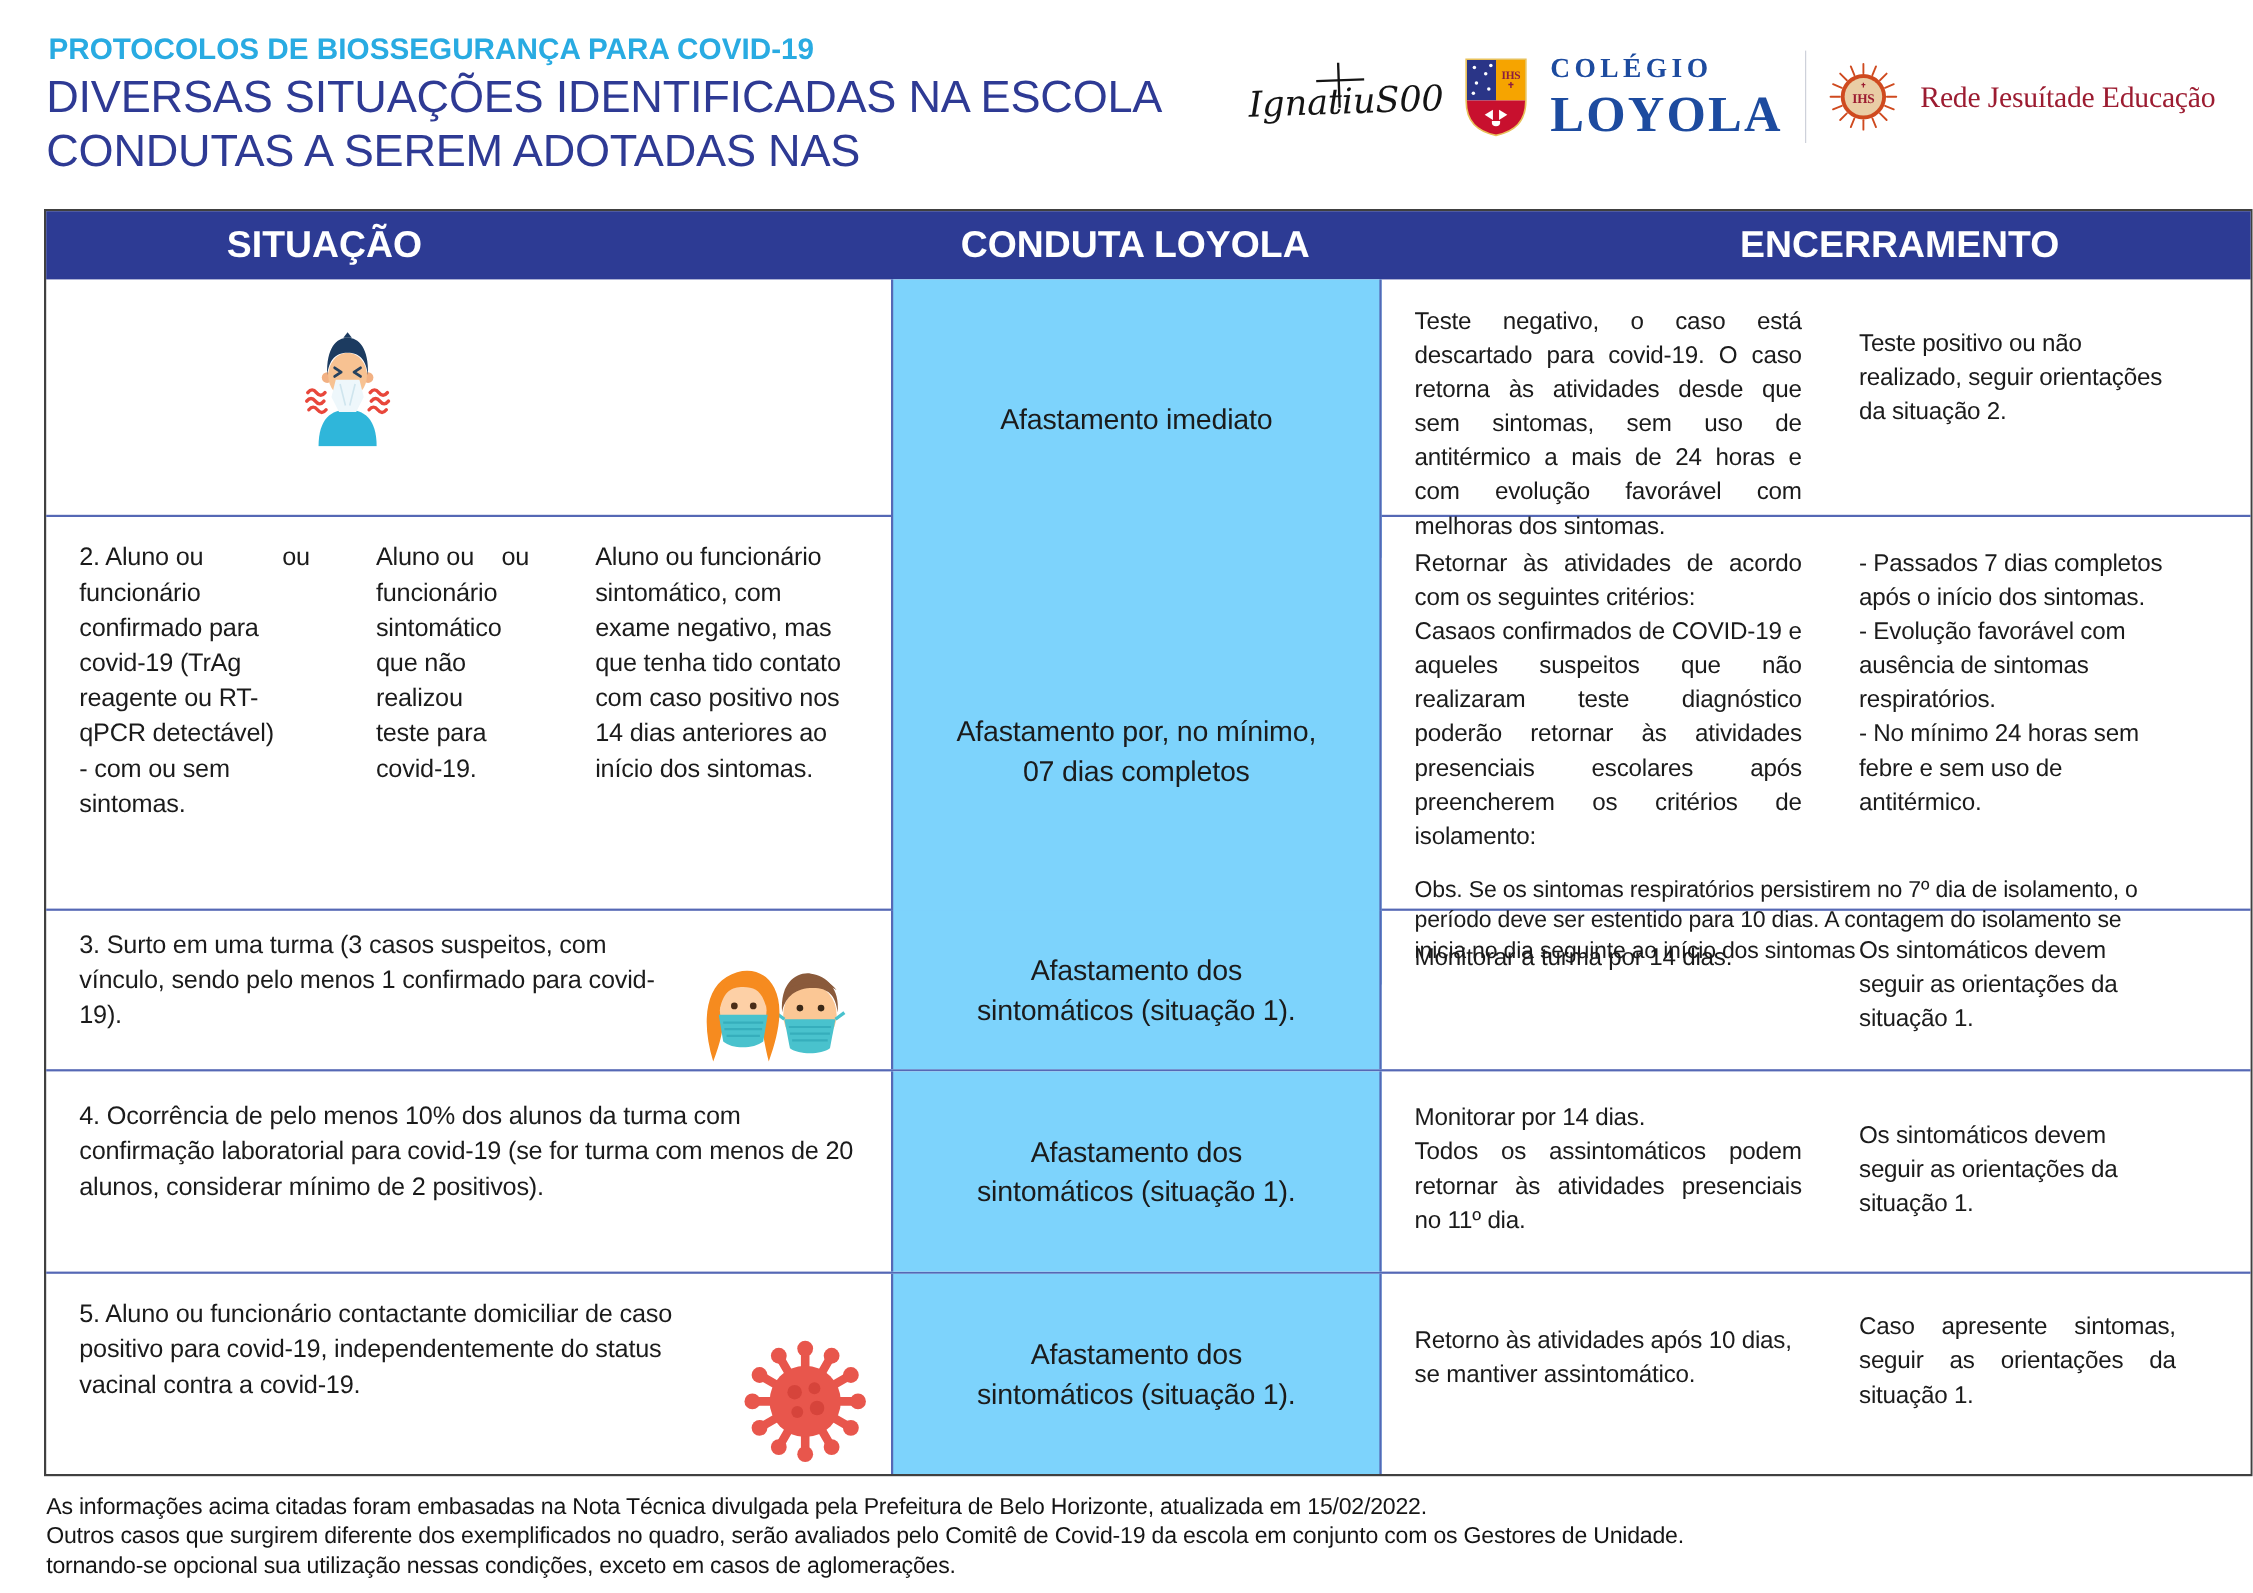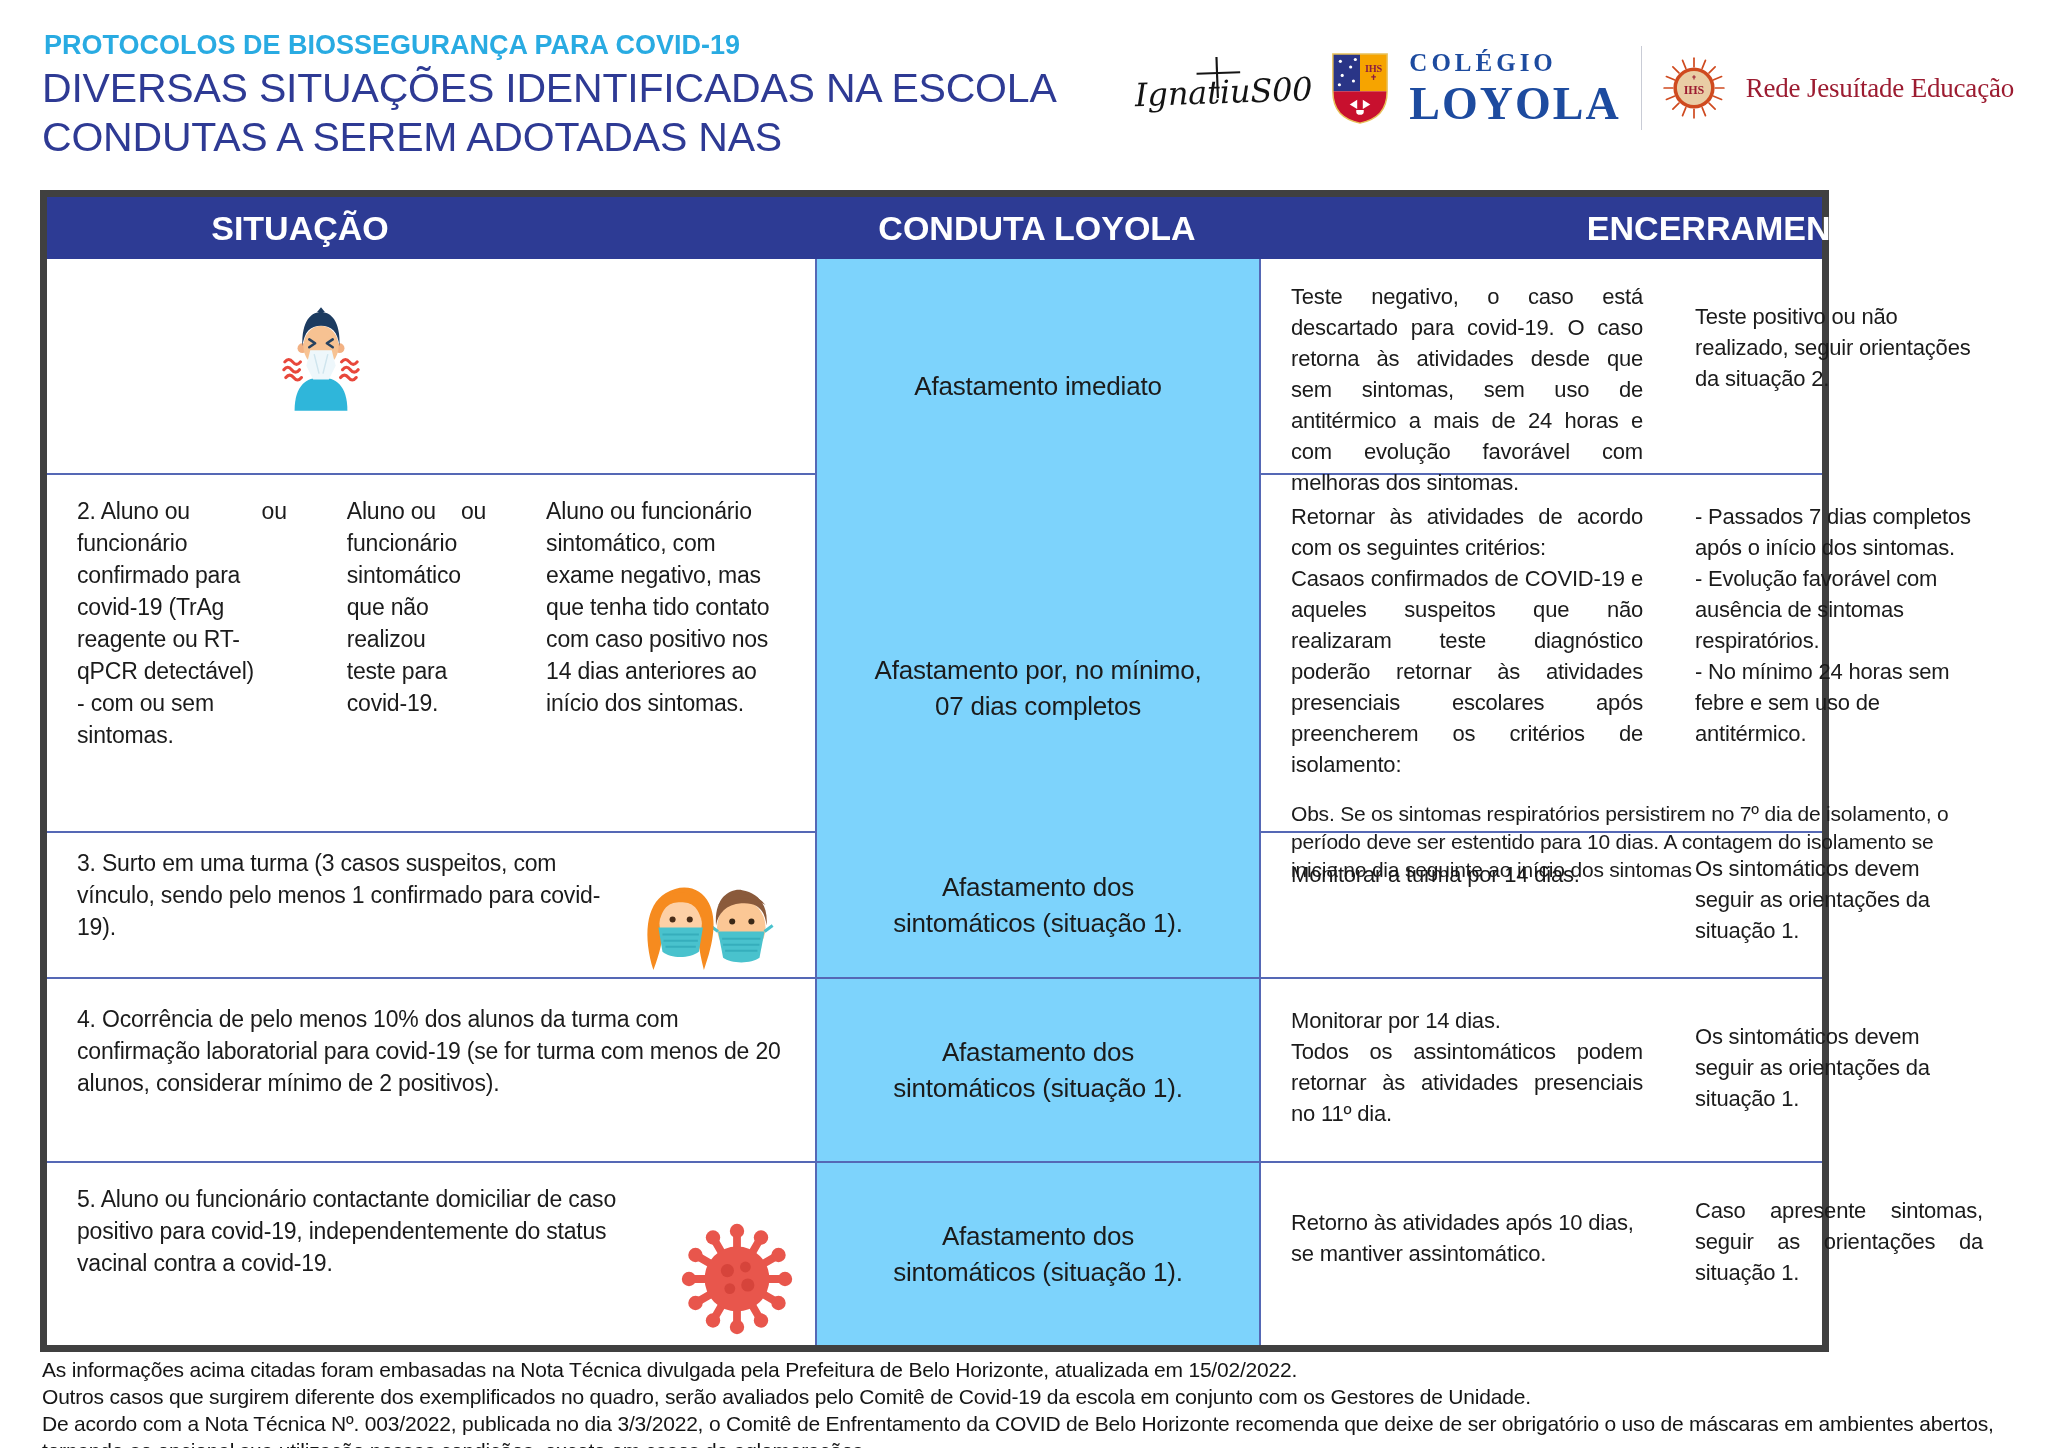--- a/index.html
+++ b/index.html
@@ -13,21 +13,21 @@
   .logos{position:absolute;right:34px;top:32px;height:112px;display:flex;align-items:center;gap:20px;}
   .sig{transform:rotate(-2deg);}
   .loyola-word{display:flex;flex-direction:column;justify-content:center;line-height:1;}
   .college-top{font-family:"Liberation Serif",serif;font-size:25px;letter-spacing:4px;color:#1D4B9F;font-weight:600;margin-bottom:6px;}
   .college-bottom{font-family:"Liberation Serif",serif;font-size:46px;letter-spacing:2px;color:#1D4B9F;font-weight:700;}
   .logo-divider{width:1px;height:84px;background:#c9ccd6;}
   .network{display:flex;flex-direction:row;justify-content:center;font-family:"Liberation Serif",serif;
            font-size:27px;line-height:31px;color:#9C1C31;}
 
   
-  .table{position:absolute;left:40px;top:190px;width:1789px;border:7px solid #404040;box-sizing:border-box;background:#fff;}
+  .table{position:absolute;left:40px;top:190px;width:2008px;border:2px solid #404040;box-sizing:border-box;background:#fff;}
   .thead{position:relative;height:62px;background:#2D3B94;}
   .thead span{position:absolute;top:50%;transform:translate(-50%,-50%);color:#fff;font-weight:bold;font-size:34px;letter-spacing:0;white-space:nowrap;}
   .h-sit{left:253px;} .h-con{left:990px;} .h-enc{left:1685px;}
 
   .trow{display:grid;grid-template-columns:768px 446px 410px 342px;box-sizing:border-box;border-bottom:2px solid #5568B5;}
   .trow:last-child{border-bottom:none;}
   .r1{height:216px;} .r2{height:358px;grid-template-rows:1fr auto;} .r3{height:146px;} .r4{height:184px;} .r5{height:182px;}
 
   .cell{box-sizing:border-box;position:relative;}
   .sit{padding:20px 30px;font-size:23px;line-height:32px;}
@@ -296,17 +296,16 @@
       </div>
       <div class="cell enc enc-l">Retorno às atividades após 10 dias, se mantiver assintomático.</div>
       <div class="cell enc enc-r just">Caso apresente sintomas, seguir as orientações da situação 1.</div>
     </div>
 
   </div>
 
   <div class="footer">
     <div>As informações acima citadas foram embasadas na Nota Técnica divulgada pela Prefeitura de Belo Horizonte, atualizada em 15/02/2022.</div>
     <div>Outros casos que surgirem diferente dos exemplificados no quadro, serão avaliados pelo Comitê de Covid-19 da escola em conjunto com os Gestores de Unidade.</div>
-    <div>De acordo com a Nota Técnica Nº. 003/2022, publicada no dia 3/3/2022, o Comitê de Enfrentamento da COVID de Belo Horizonte recomenda que deixe de ser obrigatório o uso de máscaras em ambientes abertos,</div>
     <div>tornando-se opcional sua utilização nessas condições, exceto em casos de aglomerações.</div>
   </div>
 
 </div>
 
 </body></html>

